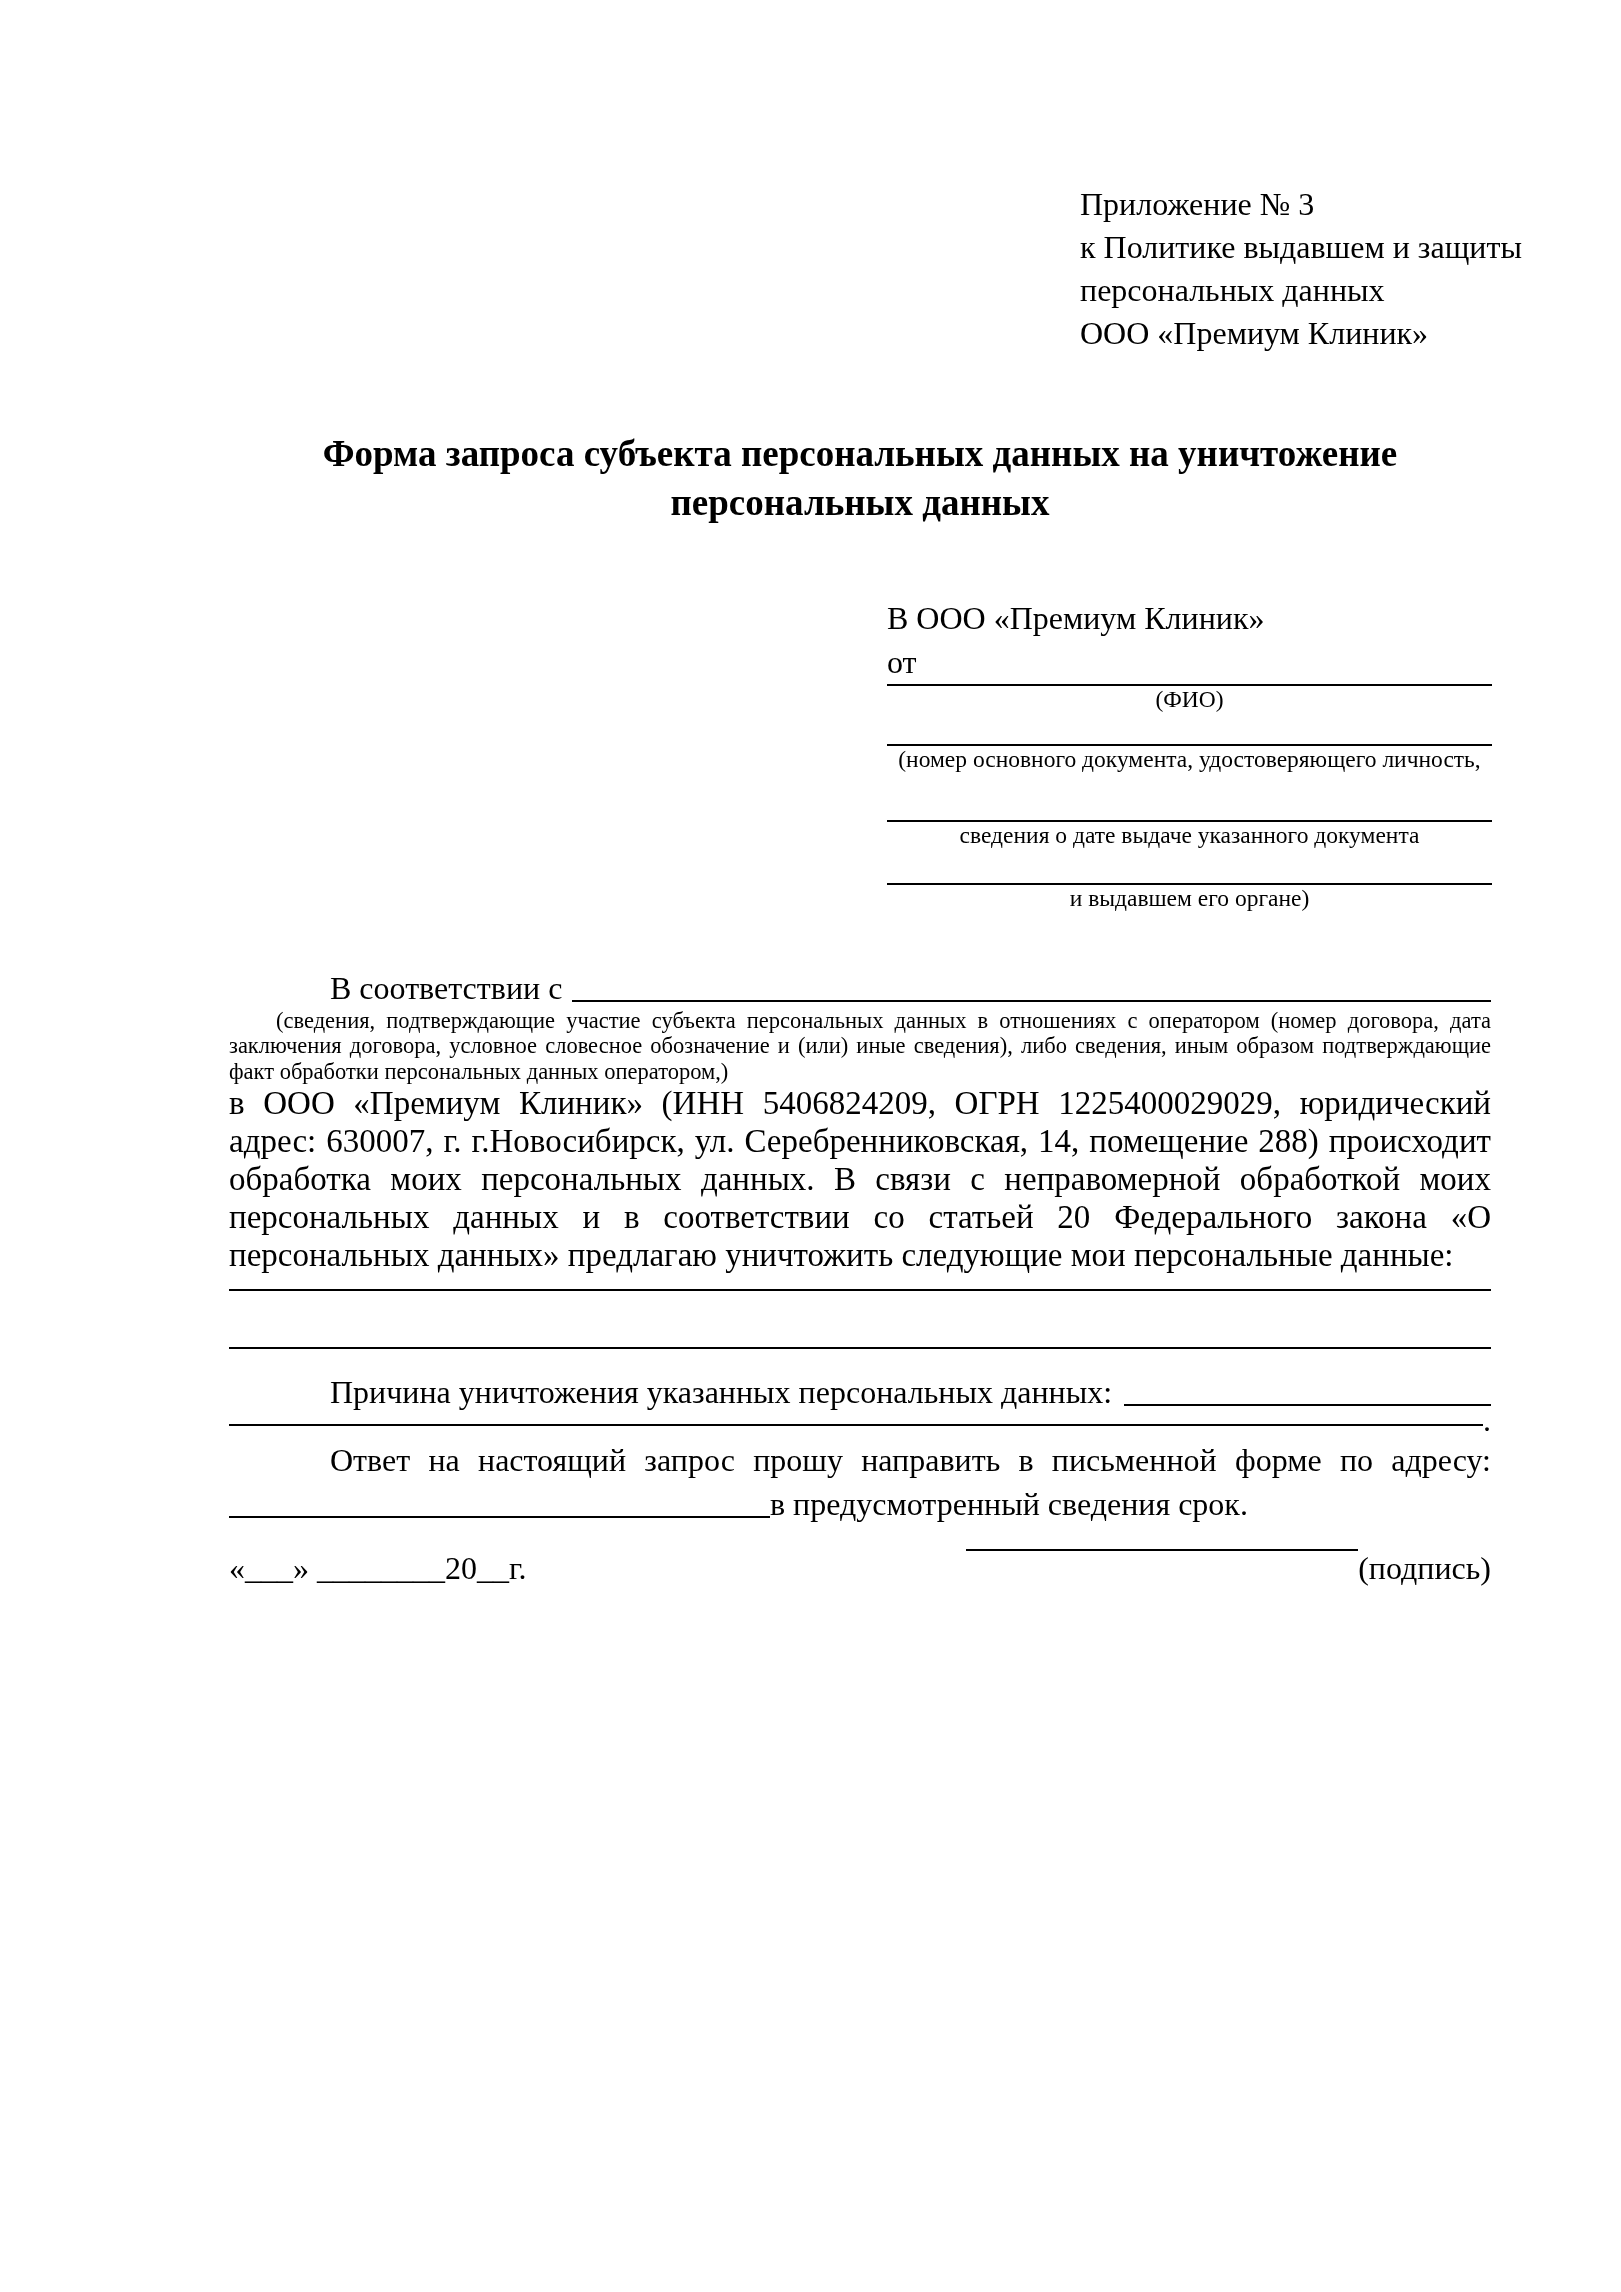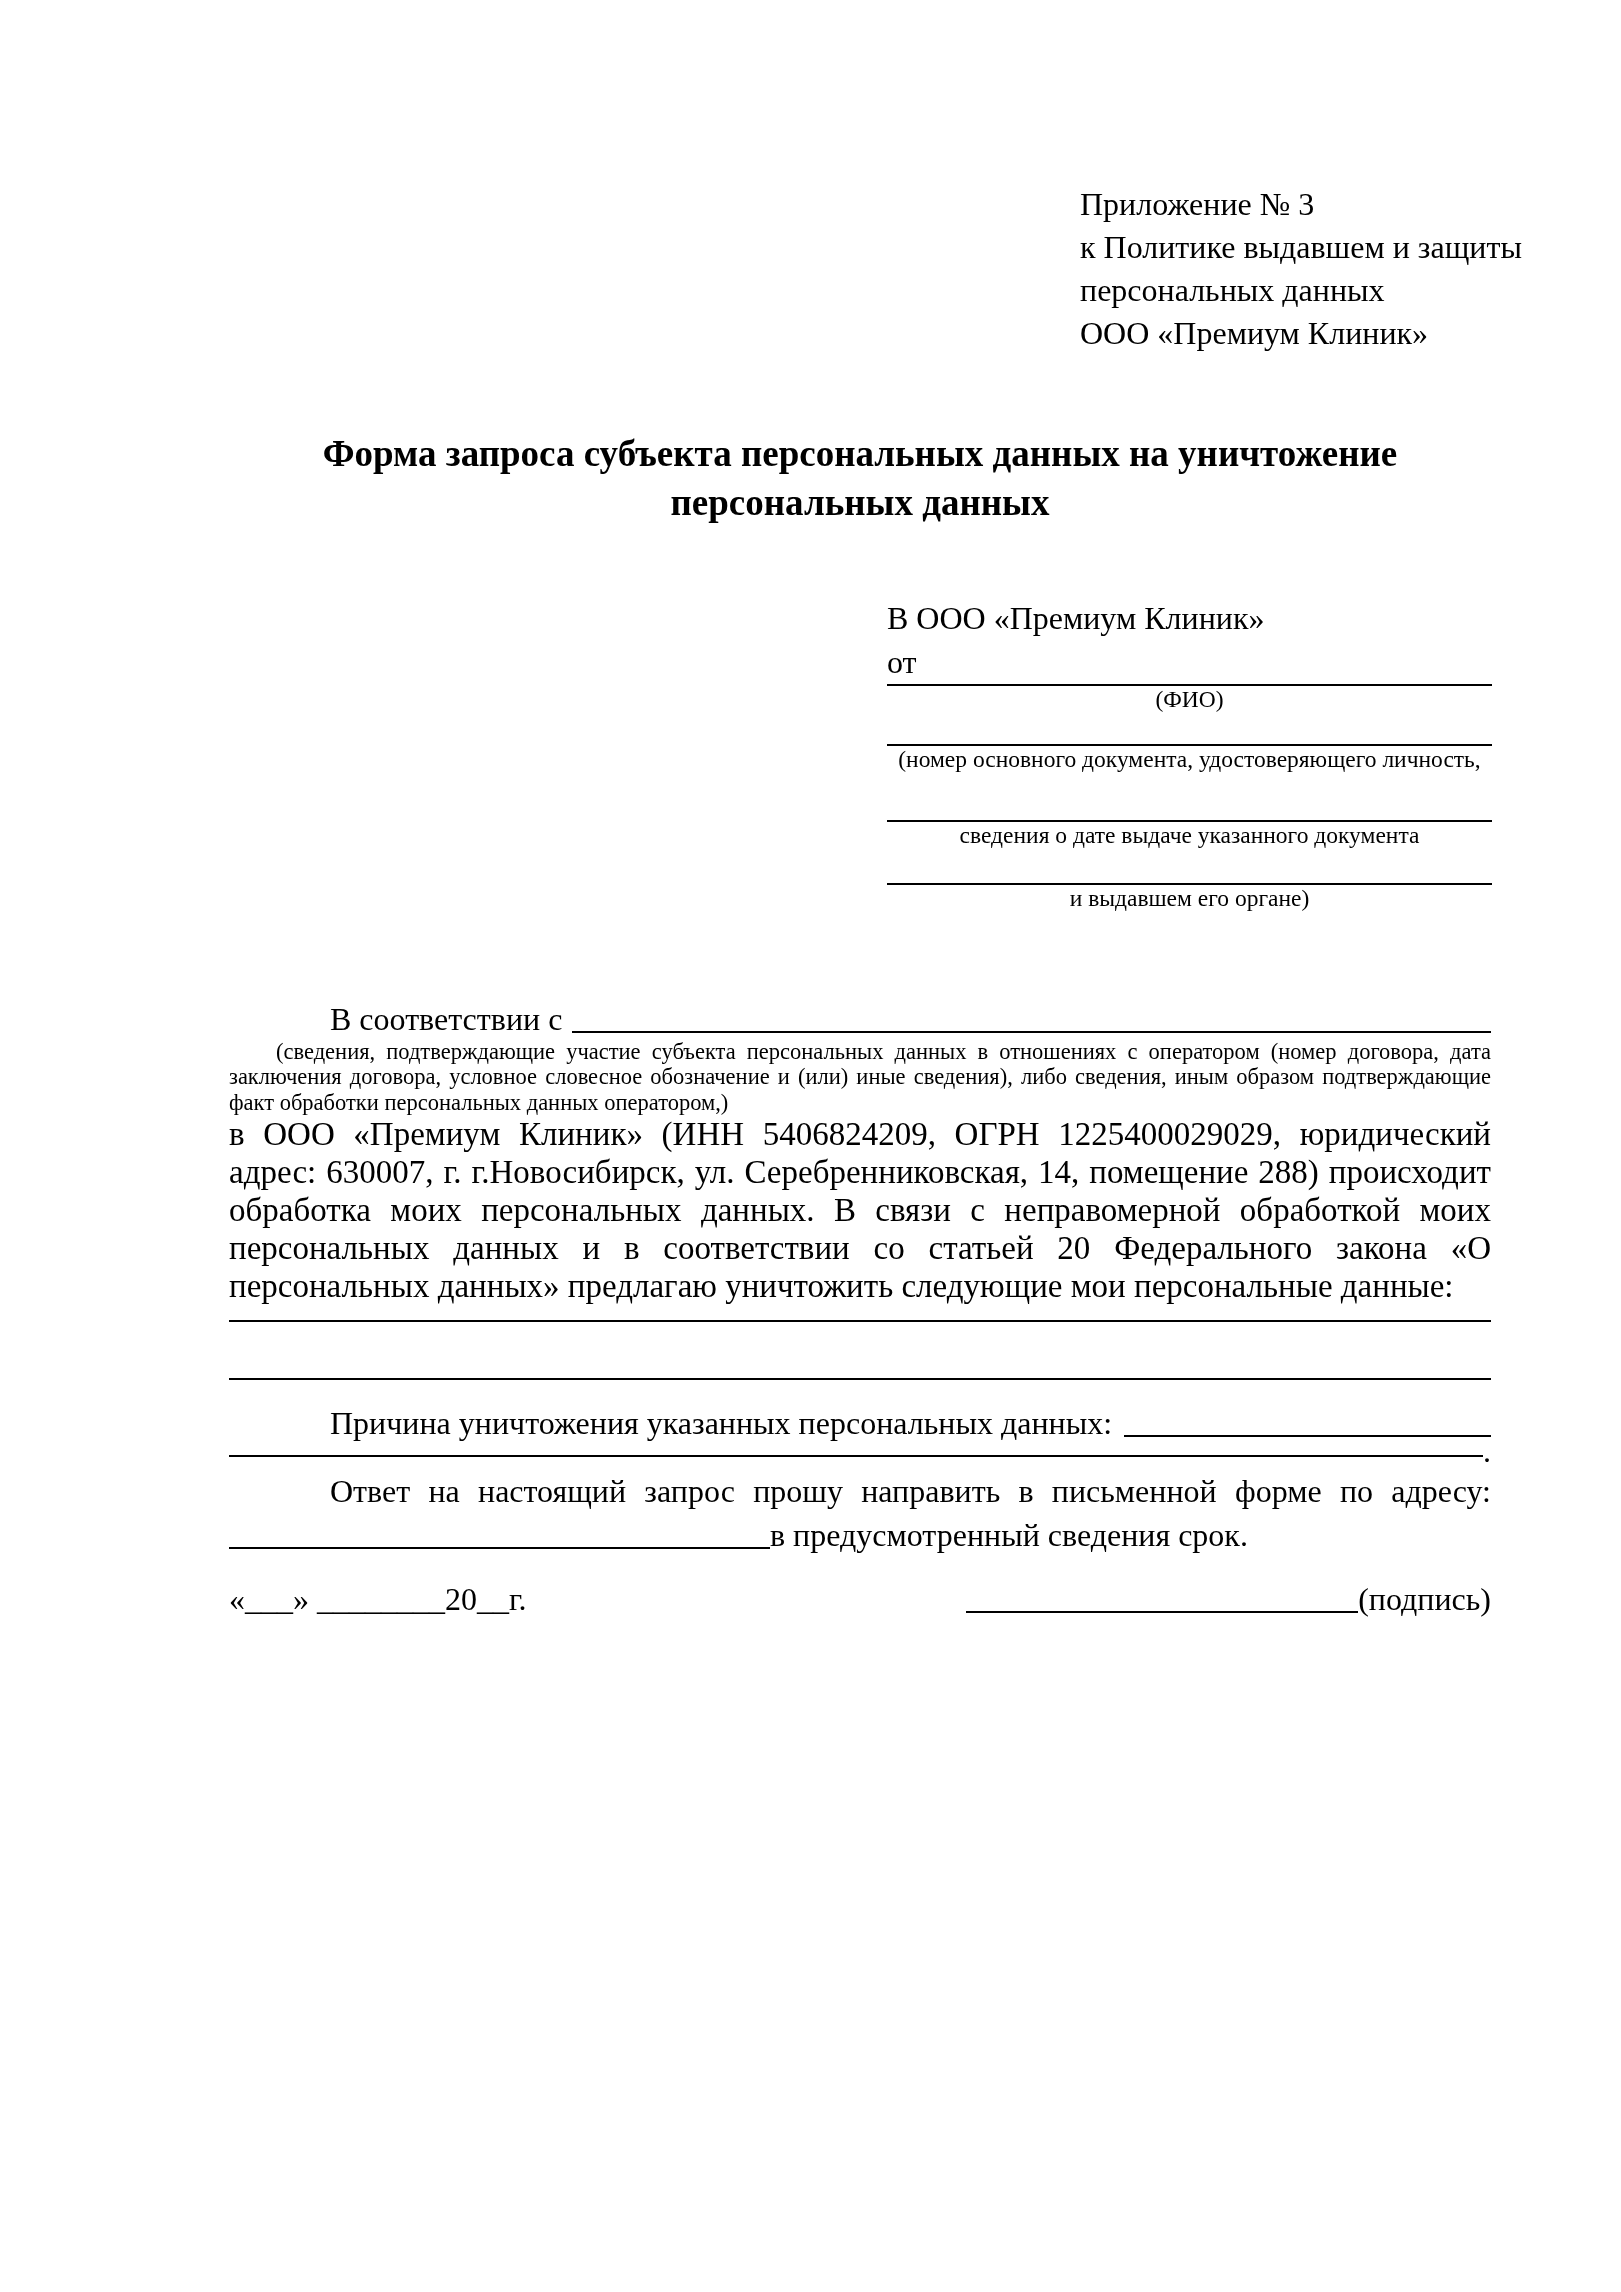--- a/index.html
+++ b/index.html
@@ -61,21 +61,21 @@
     font-size: 23.5px;
     line-height: 27.4px;
     text-align: center;
   }
   .gap-a { margin-top: 31px; }
   .gap-b { margin-top: 46px; }
   .gap-c { margin-top: 34px; }
 
   
   .accordance {
-    margin-top: 87px;
+    margin-top: 56px;
     display: flex;
     align-items: flex-end;
     line-height: 39px;
     padding-left: 101px;
   }
   .wline {
     flex: 1;
     border-bottom: 2.9px solid #000;
     margin-bottom: 5.9px;
     min-width: 39px;
@@ -141,21 +141,21 @@
   .date-row {
     margin-top: 25.5px;
     display: flex;
     justify-content: space-between;
     align-items: flex-end;
     line-height: 39px;
   }
   .date-left { white-space: nowrap; }
   .sig-cluster {
     display: flex;
-    align-items: flex-end;
+    align-items: flex-start;
   }
   .sig-line {
     width: 392px;
     border-bottom: 2.9px solid #000;
     margin-bottom: 5.9px;
   }
   .sig-label { white-space: nowrap; }
 </style>
 </head>
 <body>

